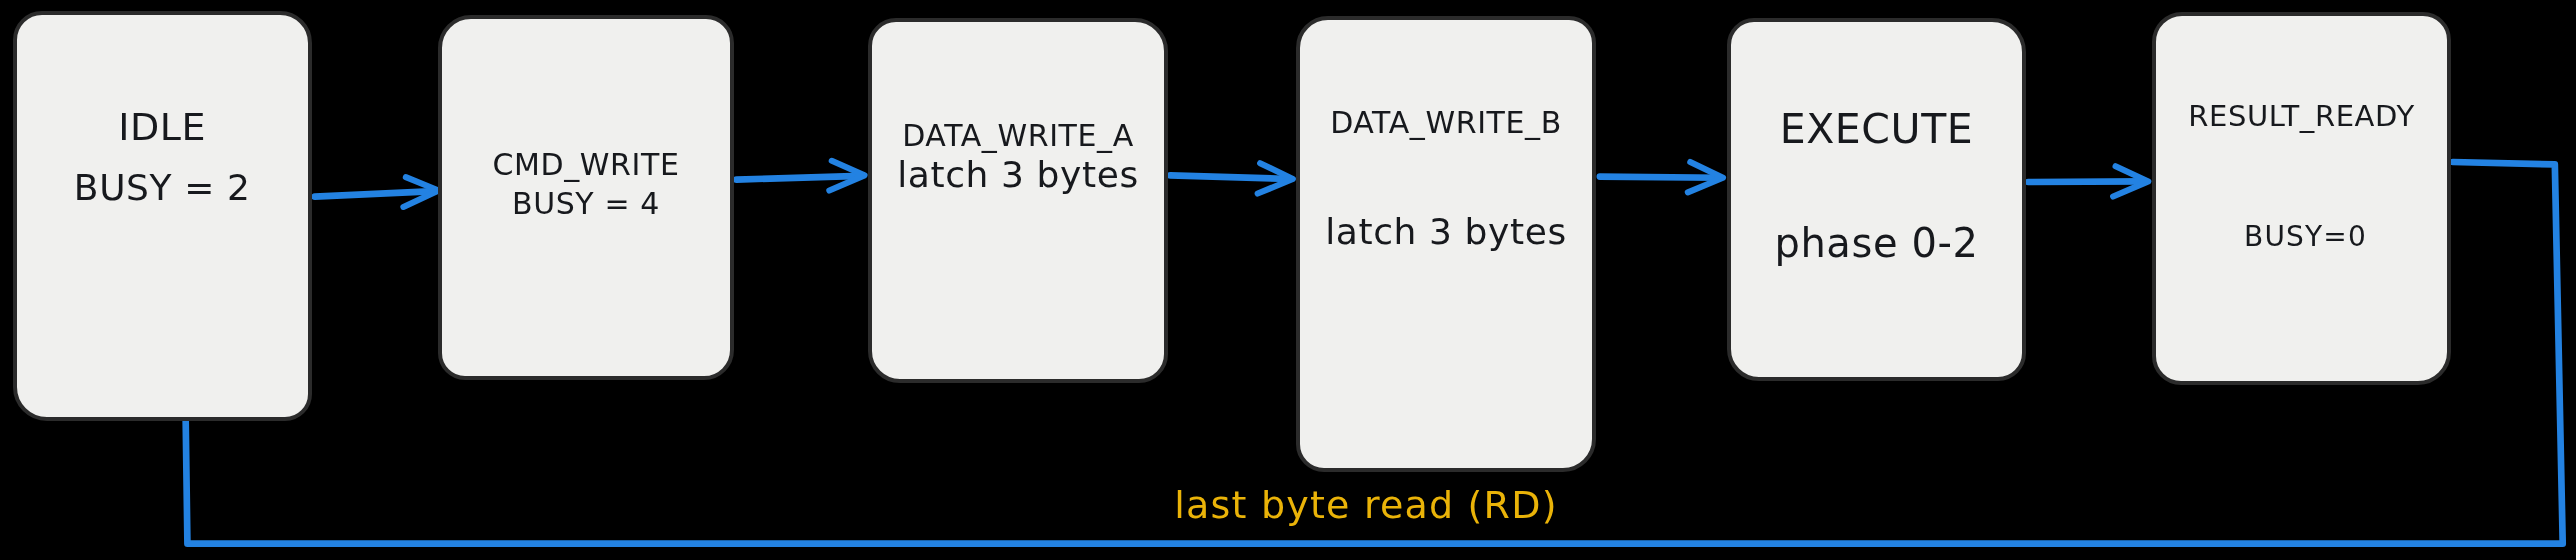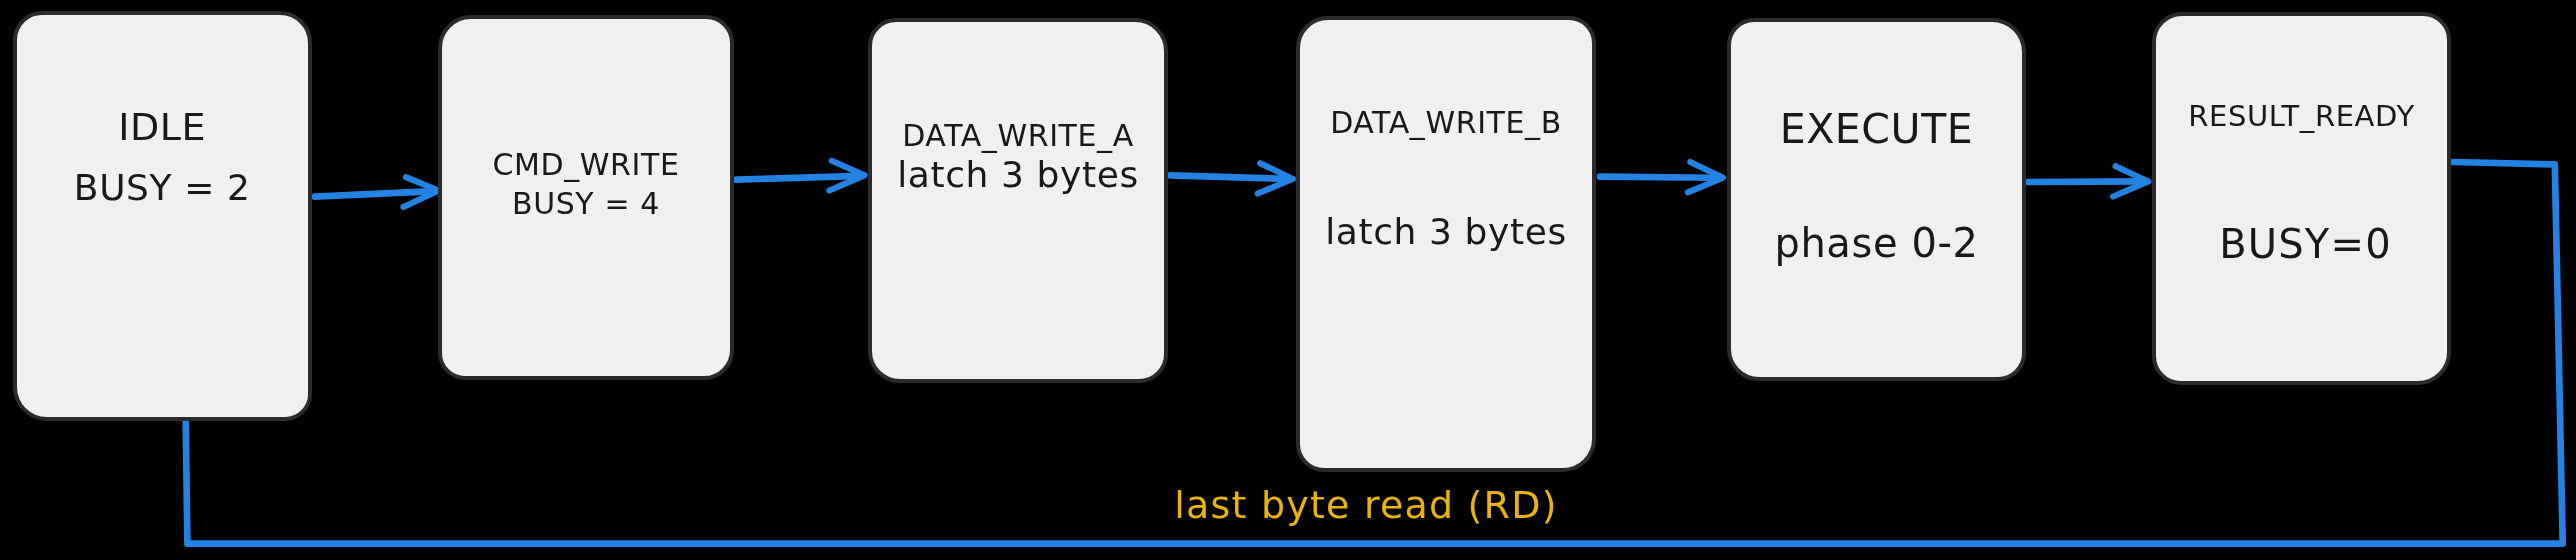--- a/index.html
+++ b/index.html
@@ -66,21 +66,21 @@
   .s4 .subtitle { font-size: 36px; }
 
   .s5 { left: 1727px; top: 18px; width: 299px; height: 363px;
         border-radius: 27px 34px 28px 32px; padding-top: 84px; gap: 67px; }
   .s5 .title    { font-size: 41px; }
   .s5 .subtitle { font-size: 40px; }
 
   .s6 { left: 2152px; top: 12px; width: 299px; height: 373px;
         border-radius: 30px 28px 33px 29px; padding-top: 84px; gap: 88px; }
   .s6 .title    { font-size: 29px; }
-  .s6 .subtitle { font-size: 40px; letter-spacing: 1.2px; margin-left: 8px; }
+  .s6 .subtitle { font-size: 28px; letter-spacing: 1.2px; margin-left: 8px; }
 
   .loop-label {
     position: absolute;
     left: 1032px;
     top: 483px;
     width: 668px;
     text-align: center;
     font-size: 38px;
     letter-spacing: 1.2px;
     color: #eab308;

